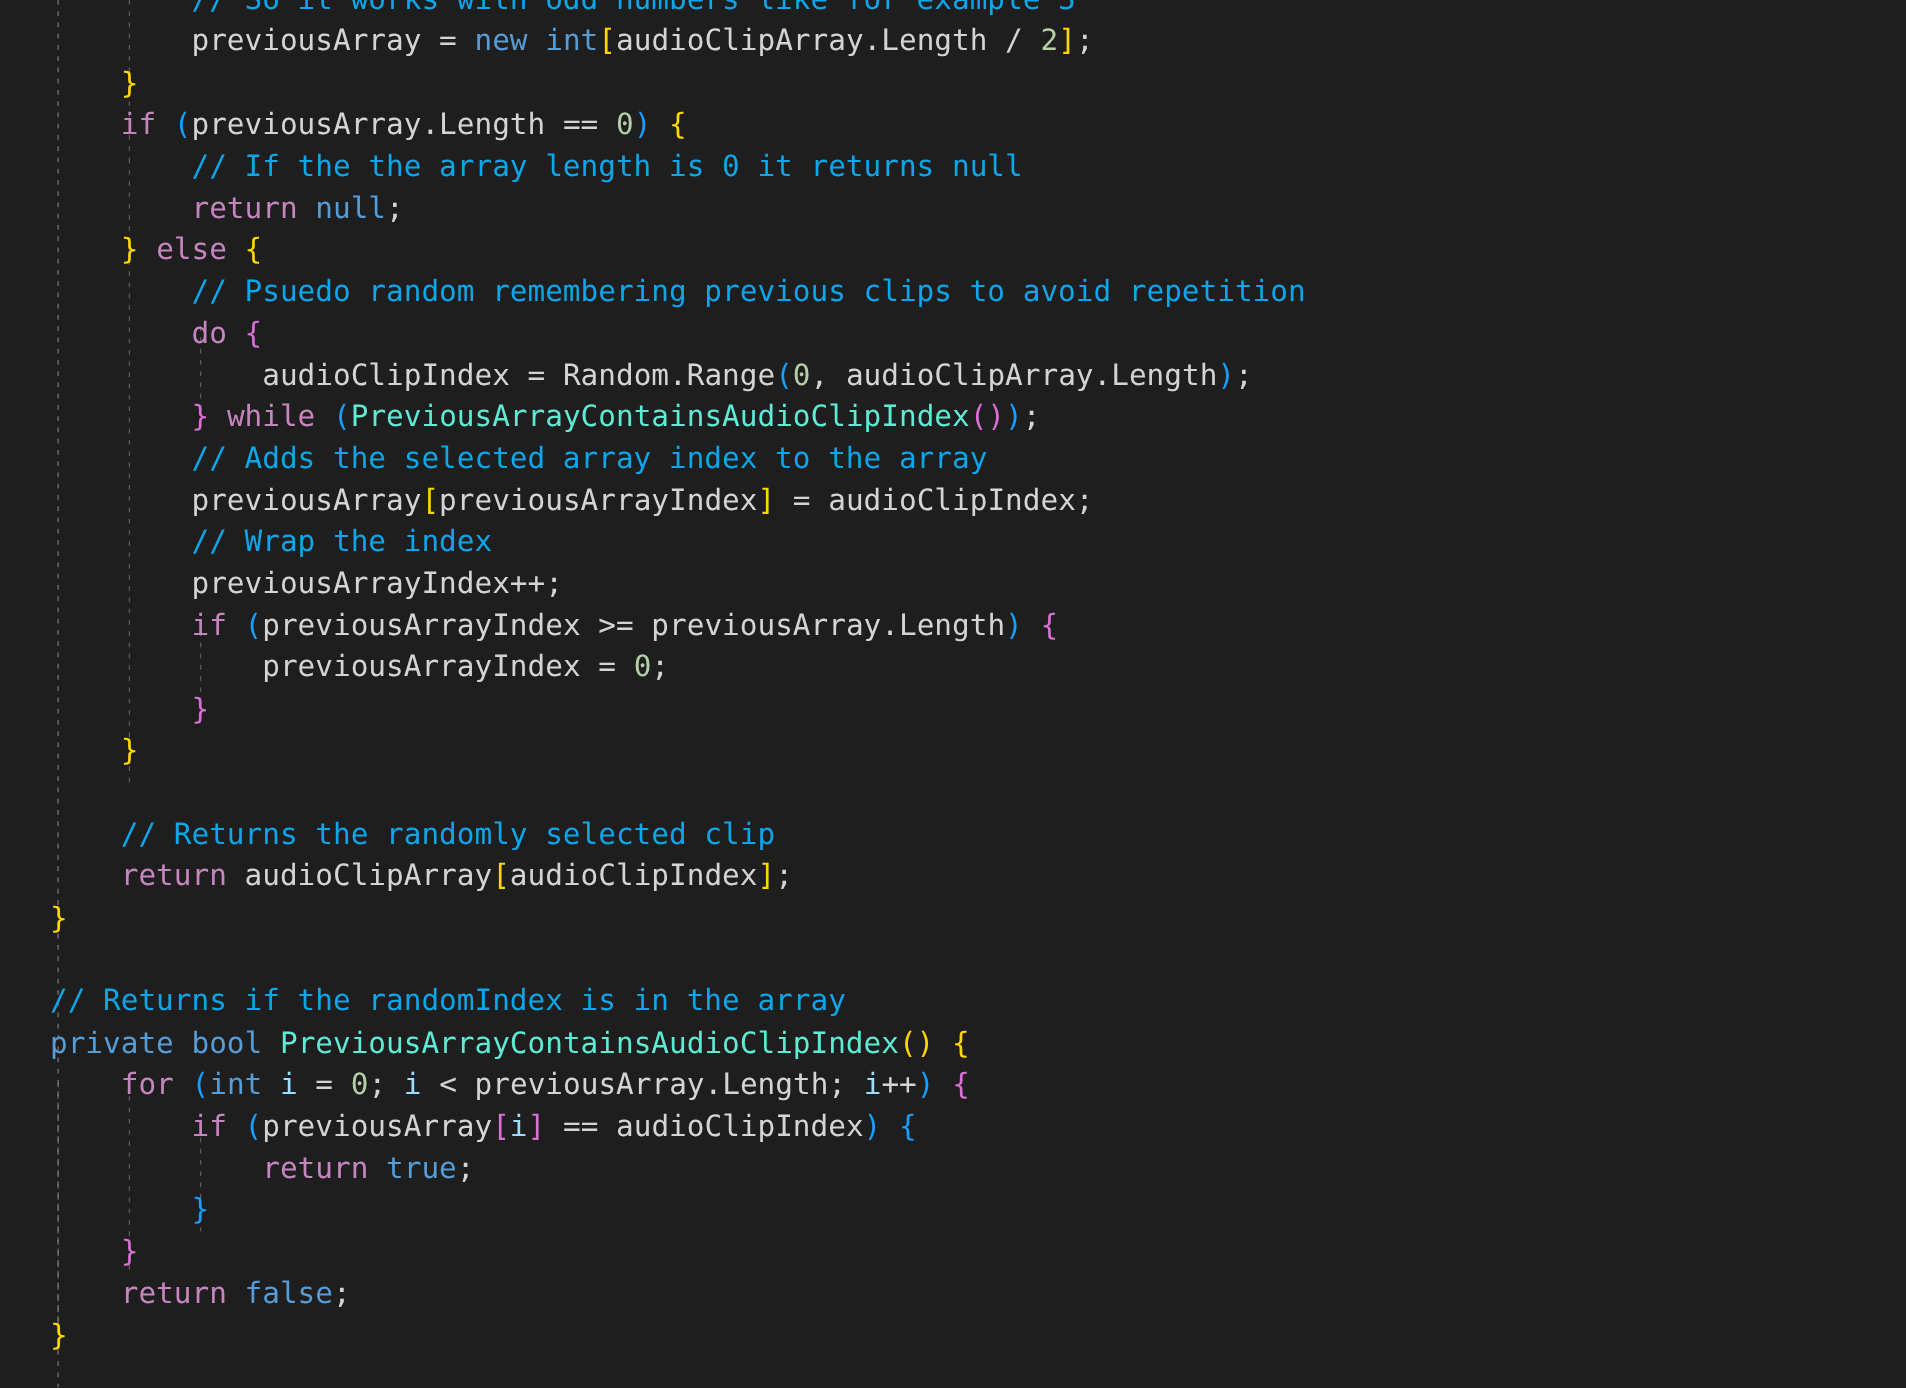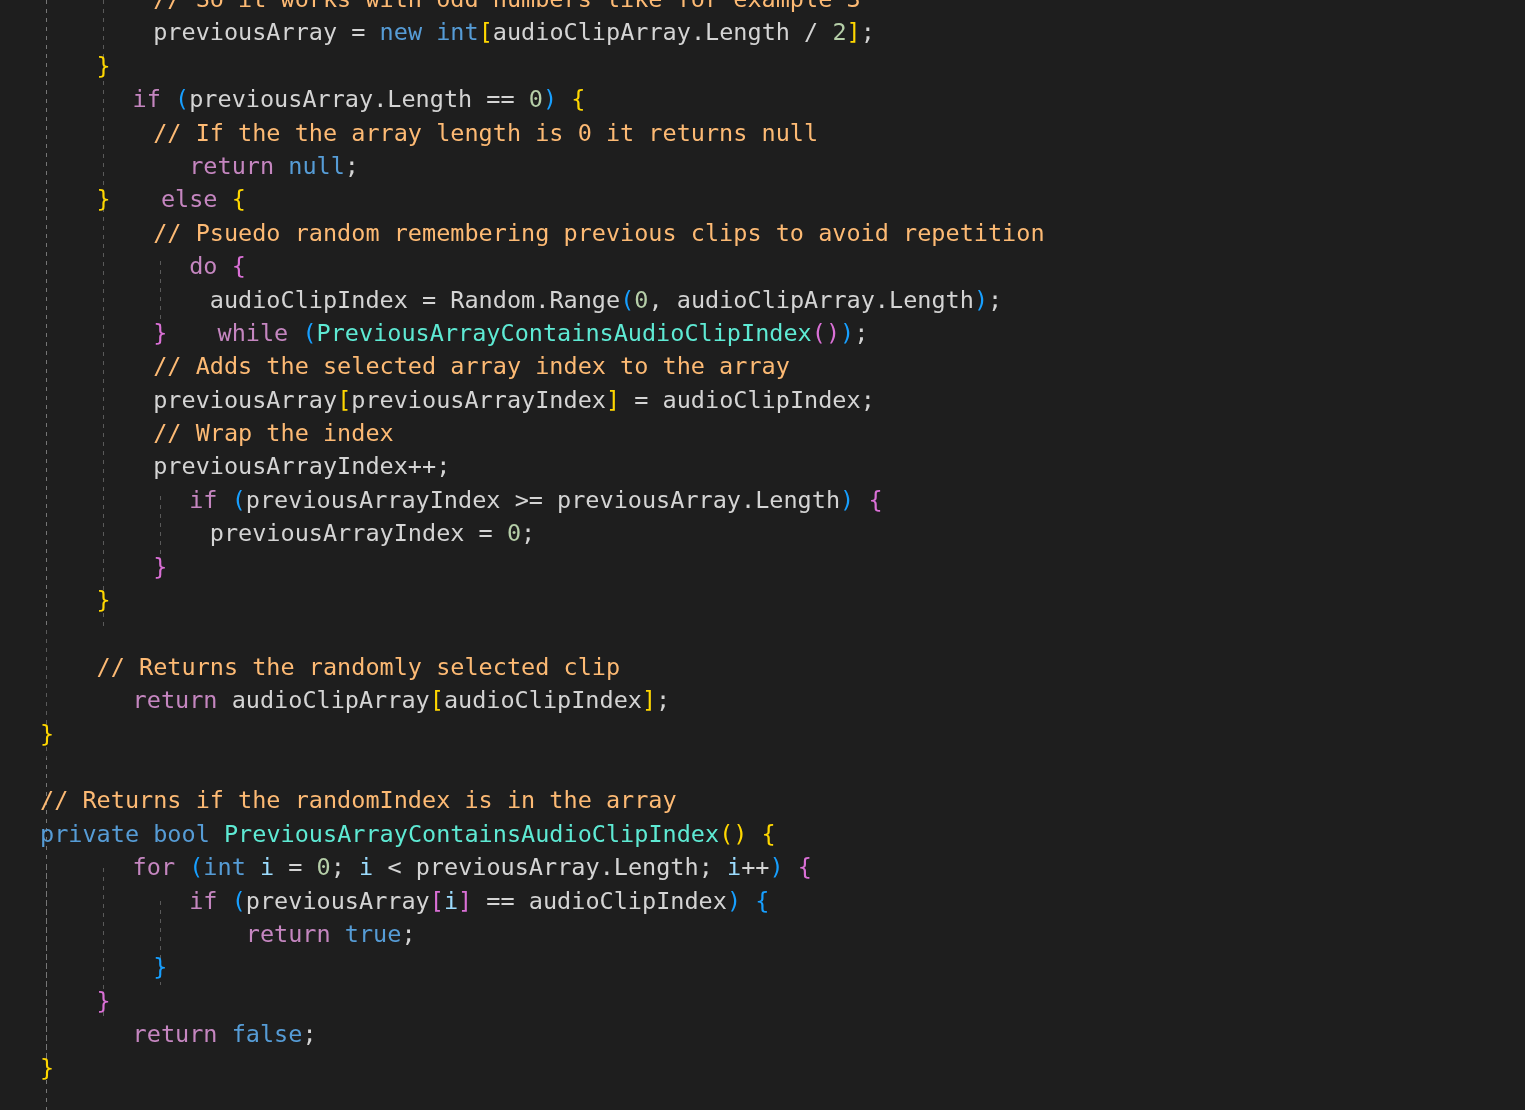--- a/index.html
+++ b/index.html
@@ -63,23 +63,23 @@
   .ln {
     display: block;
     height: 33.4px;
     white-space: pre;
     padding-left: 40px;
   }
   
   #code { top: -17px; }
 
   
-  .cm  { color: #fdba74; }  
+  .cm  { color: #0ea5e9; }  
   .kw  { color: #569cd6; }  
-  .cf  { color: #c586c0; margin-left: 36px; }  
+  .cf  { color: #c586c0; }  
   .fn  { color: #5eead4; }  
   .var { color: #9cdcfe; }  
   .num { color: #b5cea8; }  
   .pl  { color: #d4d4d4; }  
   .b1  { color: #ffd700; }  
   .b2  { color: #da70d6; }  
   .b3  { color: #179fff; }  
 </style>
 </head>
 <body>

